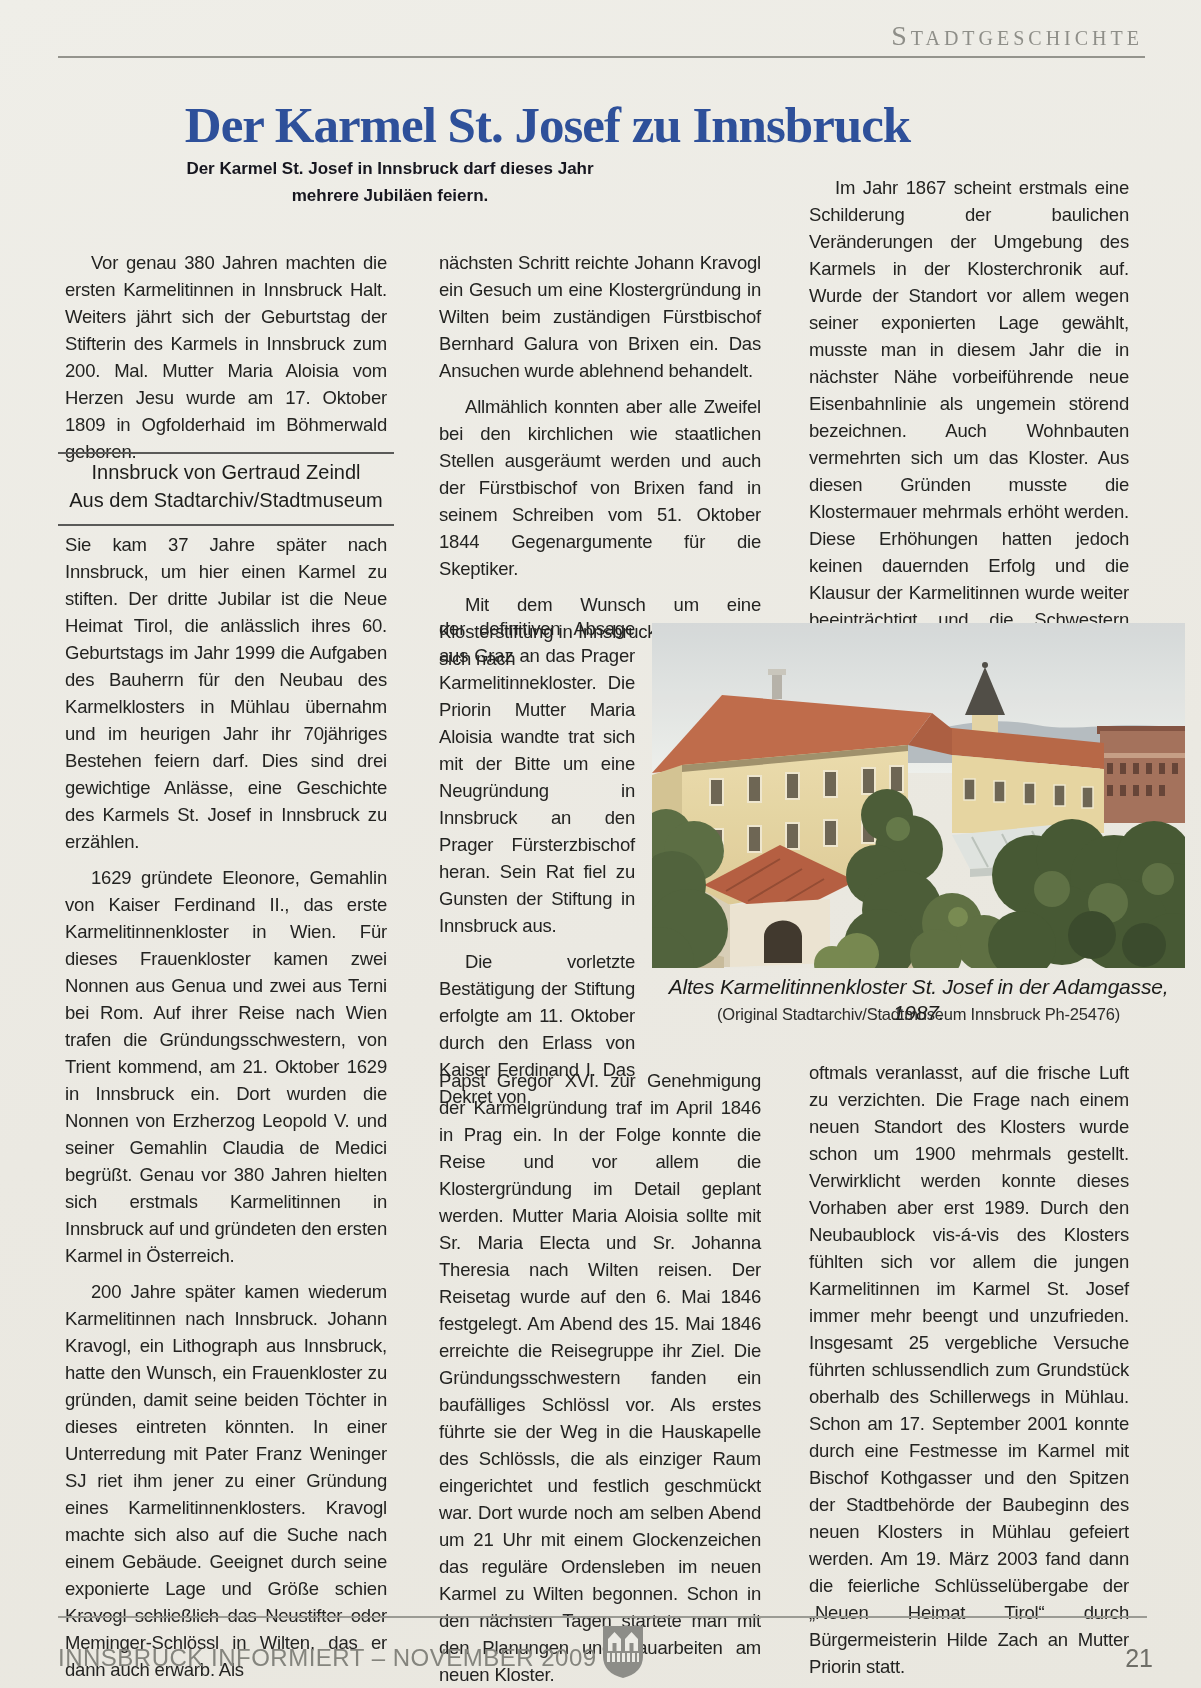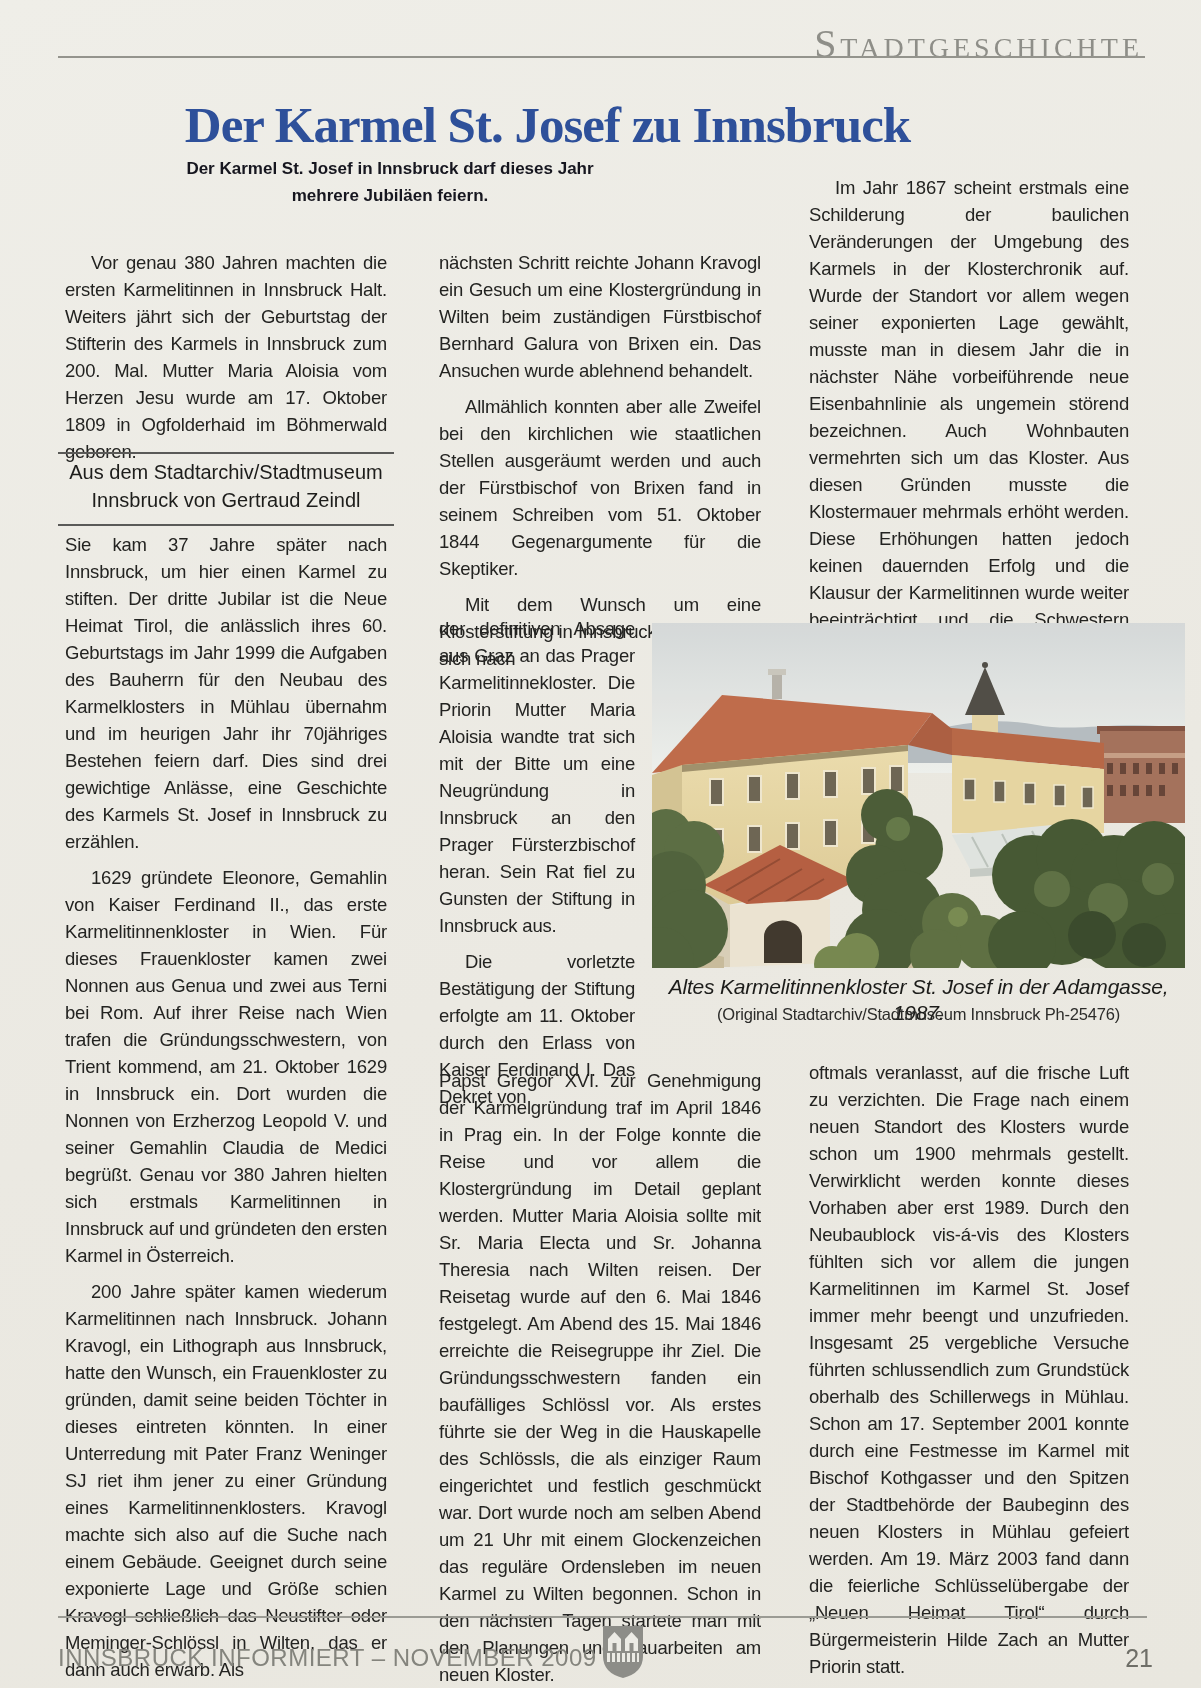--- a/index.html
+++ b/index.html
@@ -5,21 +5,21 @@
   html,body{margin:0;padding:0;background:#b5b3ac;}
   .page{
     position:relative;width:1201px;height:1688px;margin:0 auto;
     background:linear-gradient(160deg,#efeee8 0%,#ebe9e2 55%,#e9e7df 100%);
     font-family:"Liberation Sans",sans-serif;color:#1e1e1c;overflow:hidden;
   }
   
   .eyebrow{
     position:absolute;top:20px;right:58px;
     font-family:"Liberation Serif",serif;font-variant:small-caps;
-    font-size:40px;letter-spacing:4px;color:#8e8e88;
+    font-size:28px;letter-spacing:4px;color:#8e8e88;
   }
   .header-rule{position:absolute;left:58px;right:56px;top:56px;height:2px;background:#94948d;}
   .page-title{
     position:absolute;left:45px;top:62px;width:1005px;text-align:center;
     font-family:"Liberation Serif",serif;font-weight:bold;font-size:51px;
     letter-spacing:-1px;color:#2e509a;white-space:nowrap;
   }
   .subtitle{
     position:absolute;left:110px;top:155px;width:560px;text-align:center;
     font-weight:bold;font-size:17px;line-height:27px;color:#16161f;
@@ -69,22 +69,22 @@
   <div class="subtitle">
     <div>Der Karmel St. Josef in Innsbruck darf dieses Jahr</div>
     <div>mehrere Jubiläen feiern.</div>
   </div>
 
   <div class="col" id="col1-intro">
     <p class="ind">Vor genau 380 Jahren machten die ersten Karmelitinnen in Innsbruck Halt. Weiters jährt sich der Geburtstag der Stifterin des Karmels in Innsbruck zum 200. Mal. Mutter Maria Aloisia vom Herzen Jesu wurde am 17. Oktober 1809 in Ogfolderhaid im Böhmerwald geboren.</p>
   </div>
   <div class="byline-rule" id="byline-rule-top"></div>
   <div class="byline">
+    <div>Innsbruck von Gertraud Zeindl</div>
     <div>Aus dem Stadtarchiv/Stadtmuseum</div>
-    <div>Innsbruck von Gertraud Zeindl</div>
   </div>
   <div class="byline-rule" id="byline-rule-bottom"></div>
   <div class="col" id="col1-main">
     <p>Sie kam 37 Jahre später nach Innsbruck, um hier einen Karmel zu stiften. Der dritte Jubilar ist die Neue Heimat Tirol, die anlässlich ihres 60. Geburtstags im Jahr 1999 die Aufgaben des Bauherrn für den Neubau des Karmelklosters in Mühlau übernahm und im heurigen Jahr ihr 70jähriges Bestehen feiern darf. Dies sind drei gewichtige Anlässe, eine Geschichte des Karmels St. Josef in Innsbruck zu erzählen.</p>
     <p class="ind">1629 gründete Eleonore, Gemahlin von Kaiser Ferdinand II., das erste Karmelitinnenkloster in Wien. Für dieses Frauenkloster kamen zwei Nonnen aus Genua und zwei aus Terni bei Rom. Auf ihrer Reise nach Wien trafen die Gründungsschwestern, von Trient kommend, am 21. Oktober 1629 in Innsbruck ein. Dort wurden die Nonnen von Erzherzog Leopold V. und seiner Gemahlin Claudia de Medici begrüßt. Genau vor 380 Jahren hielten sich erstmals Karmelitinnen in Innsbruck auf und gründeten den ersten Karmel in Österreich.</p>
     <p class="ind">200 Jahre später kamen wiederum Karmelitinnen nach Innsbruck. Johann Kravogl, ein Lithograph aus Innsbruck, hatte den Wunsch, ein Frauenkloster zu gründen, damit seine beiden Töchter in dieses eintreten könnten. In einer Unterredung mit Pater Franz Weninger SJ riet ihm jener zu einer Gründung eines Karmelitinnenklosters. Kravogl machte sich also auf die Suche nach einem Gebäude. Geeignet durch seine exponierte Lage und Größe schien Kravogl schließlich das Neustifter oder Meminger-Schlössl in Wilten, das er dann auch erwarb. Als</p>
   </div>
 
   <div class="col" id="col2-a">
     <p>nächsten Schritt reichte Johann Kravogl ein Gesuch um eine Klostergründung in Wilten beim zuständigen Fürstbischof Bernhard Galura von Brixen ein. Das Ansuchen wurde ablehnend behandelt.</p>

